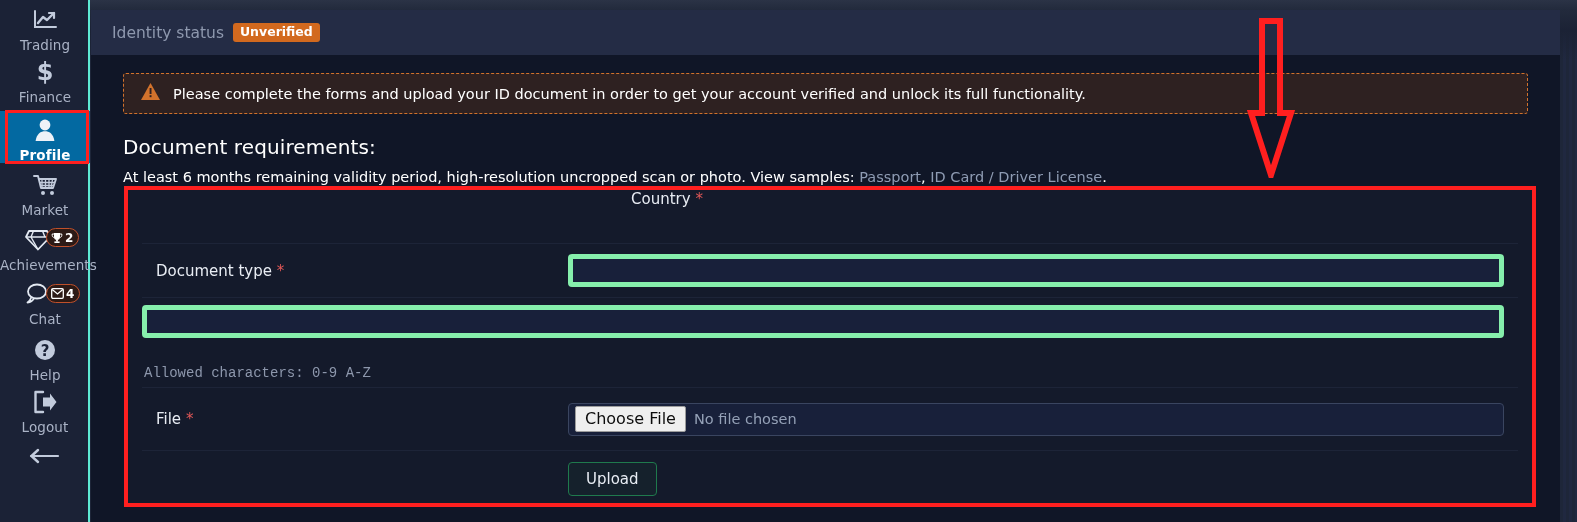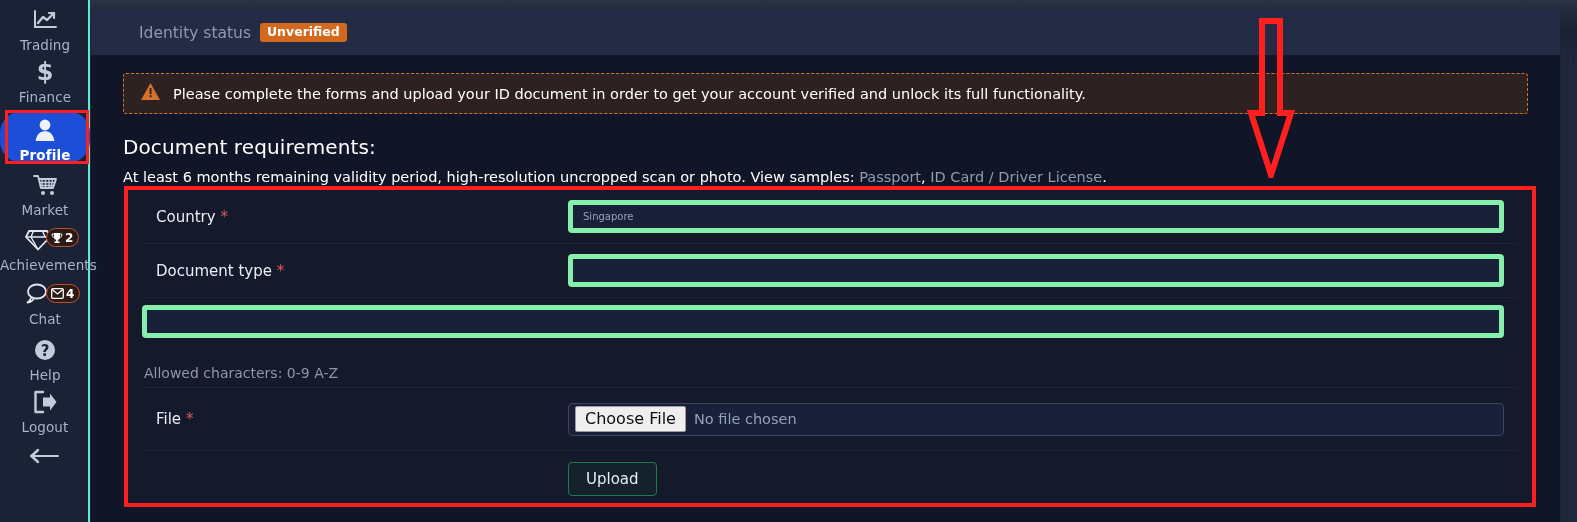--- a/index.html
+++ b/index.html
@@ -41,21 +41,21 @@
     position: relative;
   }
   .nav-icon svg { display: block; }
   .nav-label {
     font-size: 13.5px;
     line-height: 16px;
     margin-top: 3px;
     color: #aab3c6;
     letter-spacing: .1px;
   }
-  .nav-item.active { background: #1d4ed8; border-radius: 22px; }
+  .nav-item.active { background: #0369a1; }
   .nav-item.active .nav-label { color: #ffffff; font-weight: bold; }
 
   .sel-box {
     position: absolute;
     border: 3px solid #ff1f1f;
     z-index: 9;
     pointer-events: none;
   }
 
   .badge-pill {
@@ -78,21 +78,21 @@
     position: absolute;
     left: 91px; top: 10px;
     width: 1469px; height: 512px;
     background: #101627;
     z-index: 3;
   }
   .status-bar {
     height: 45px;
     background: #242c45;
     display: flex; align-items: center;
-    padding-left: 48px;
+    padding-left: 21px;
     gap: 9px;
   }
   .status-label { color: #8e98ae; font-size: 15.5px; }
   .status-badge {
     background: #d2691e;
     color: #ffffff;
     font-size: 12.5px;
     font-weight: bold;
     border-radius: 3px;
     padding: 3px 7px 4px 7px;
@@ -164,20 +164,21 @@
     font-family: inherit;
     padding: 0 10px;
     outline: none;
   }
   .field::placeholder { color: #98a3b8; }
   .hint {
     color: #8d97ac;
     font-size: 14px;
     margin-top: 27px;
     padding-left: 2px;
+    font-family: Liberation Mono, monospace;
   }
 
   .file-field {
     width: 100%;
     height: 33px;
     background: #18203a;
     border: 1px solid #3a4560;
     border-radius: 4px;
     display: flex; align-items: center;
     padding: 0 6px;
@@ -360,21 +361,21 @@
 
       <div class="req-sub">
         <span>At least 6 months remaining validity period, high-resolution uncropped scan or photo. View samples: </span><a>Passport</a><span>, </span><a>ID Card / Driver License</a><span>.</span>
       </div>
     </div>
   </div>
 
   <div class="form">
     <div class="form-inner">
 
-      <div class="row" style="height:54px;">
+      <div class="row" style="height:54px;flex-direction:column;">
         <div class="row-label">
           <span>Country</span>
           <span class="req-star">*</span>
         </div>
         <div class="row-field">
           <input class="field" type="text" value="Singapore" style="">
         </div>
       </div>
 
       <div class="row" style="height:54px;">

